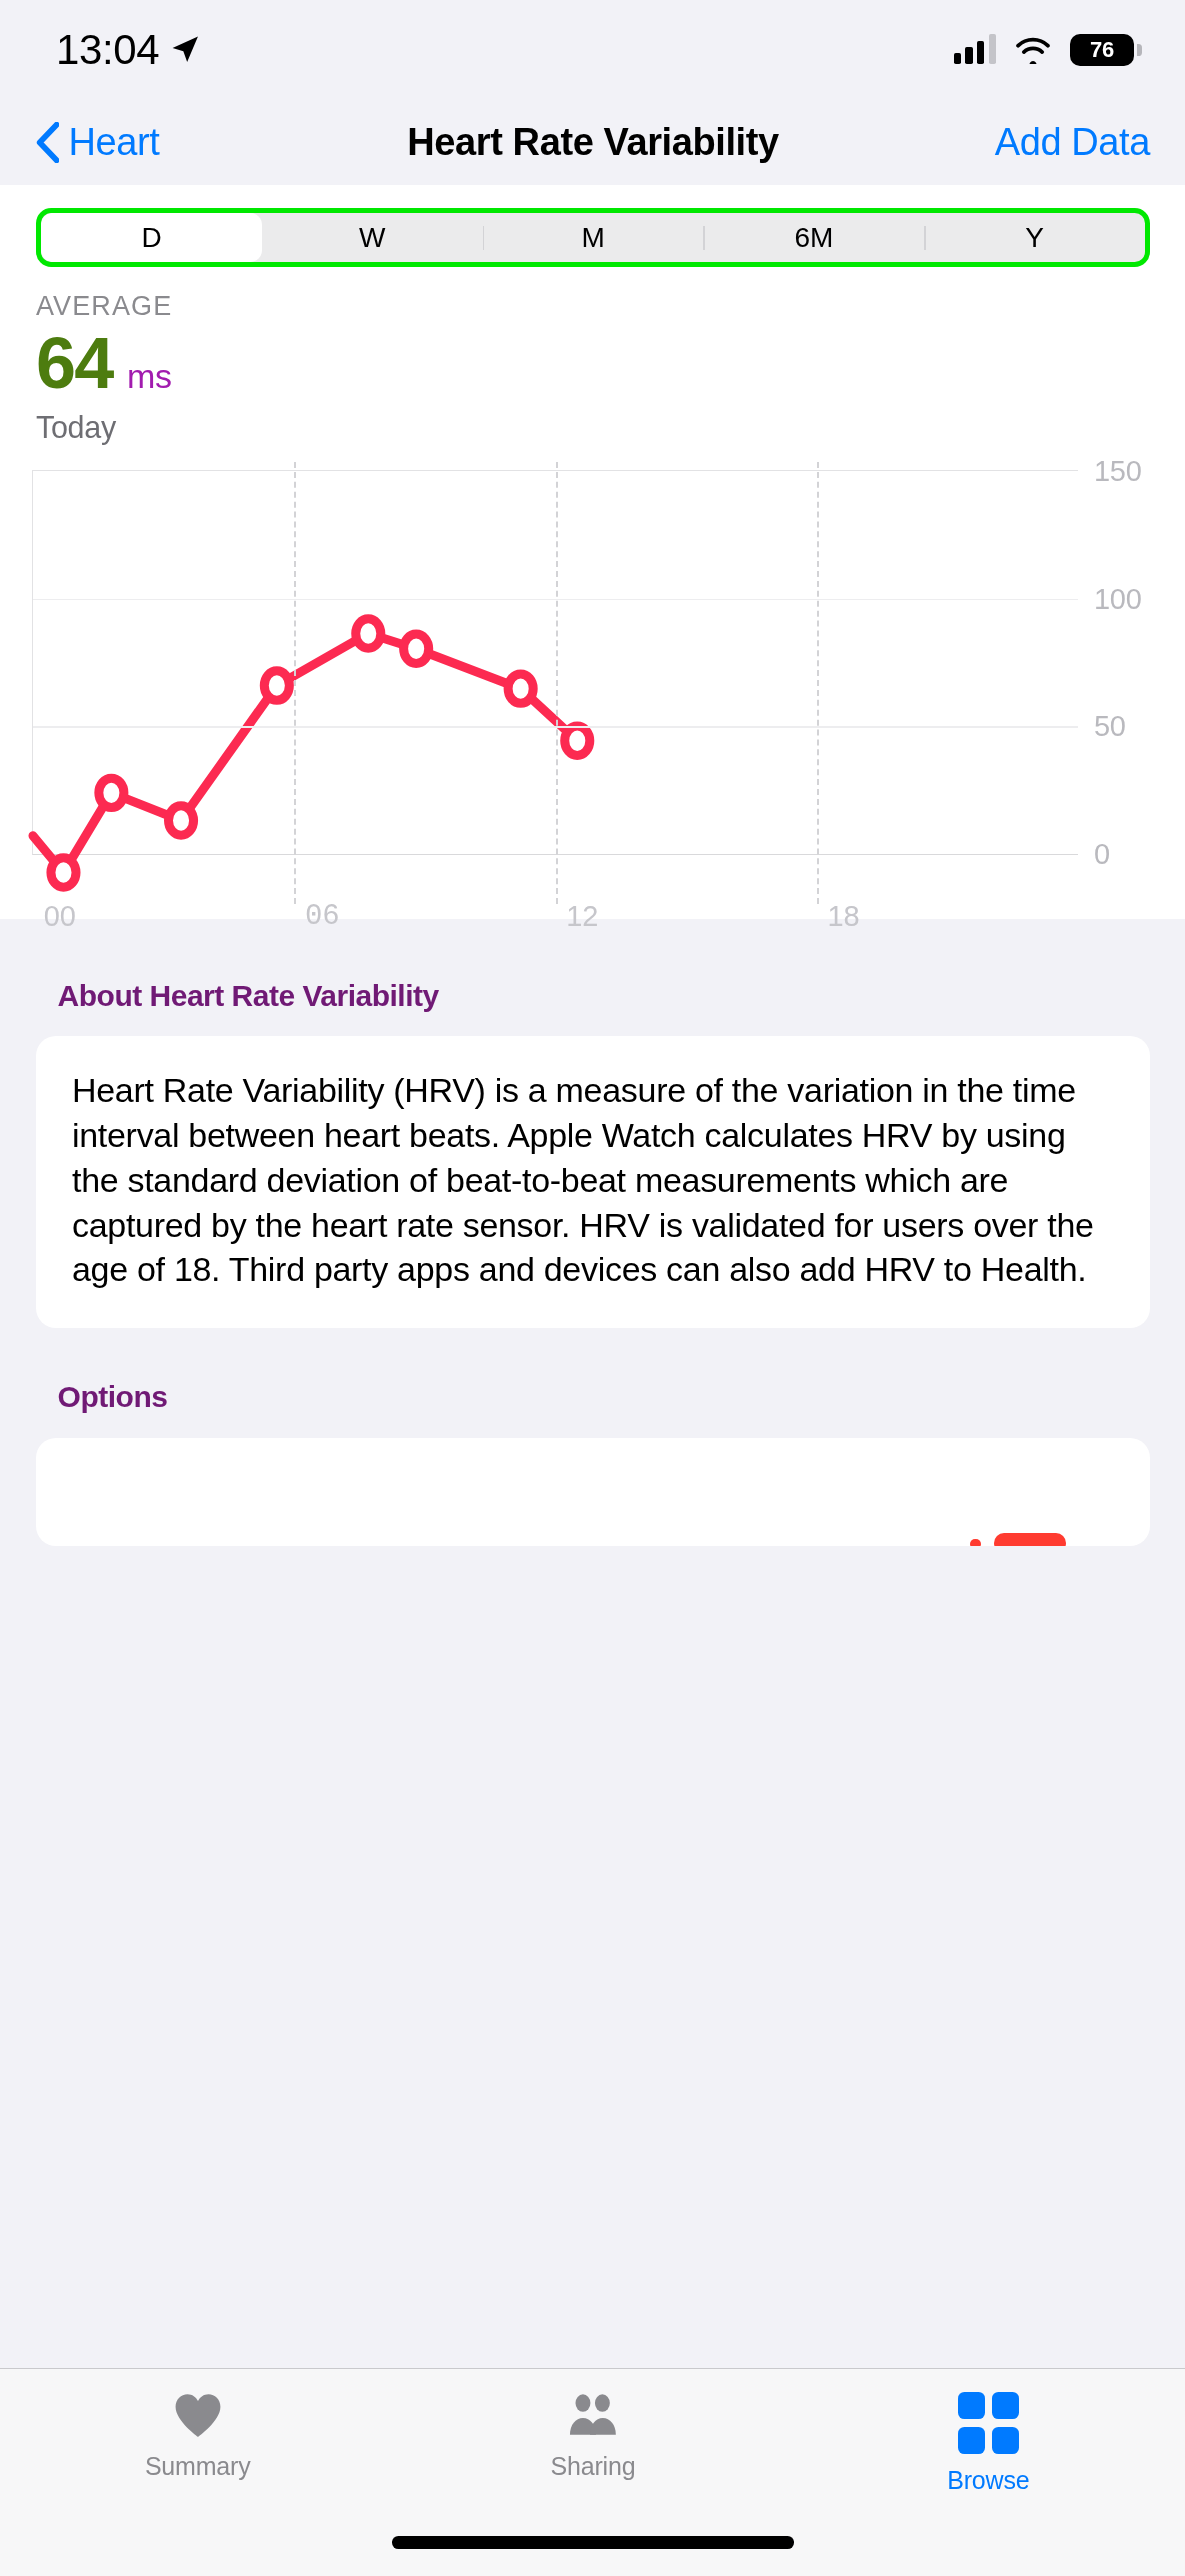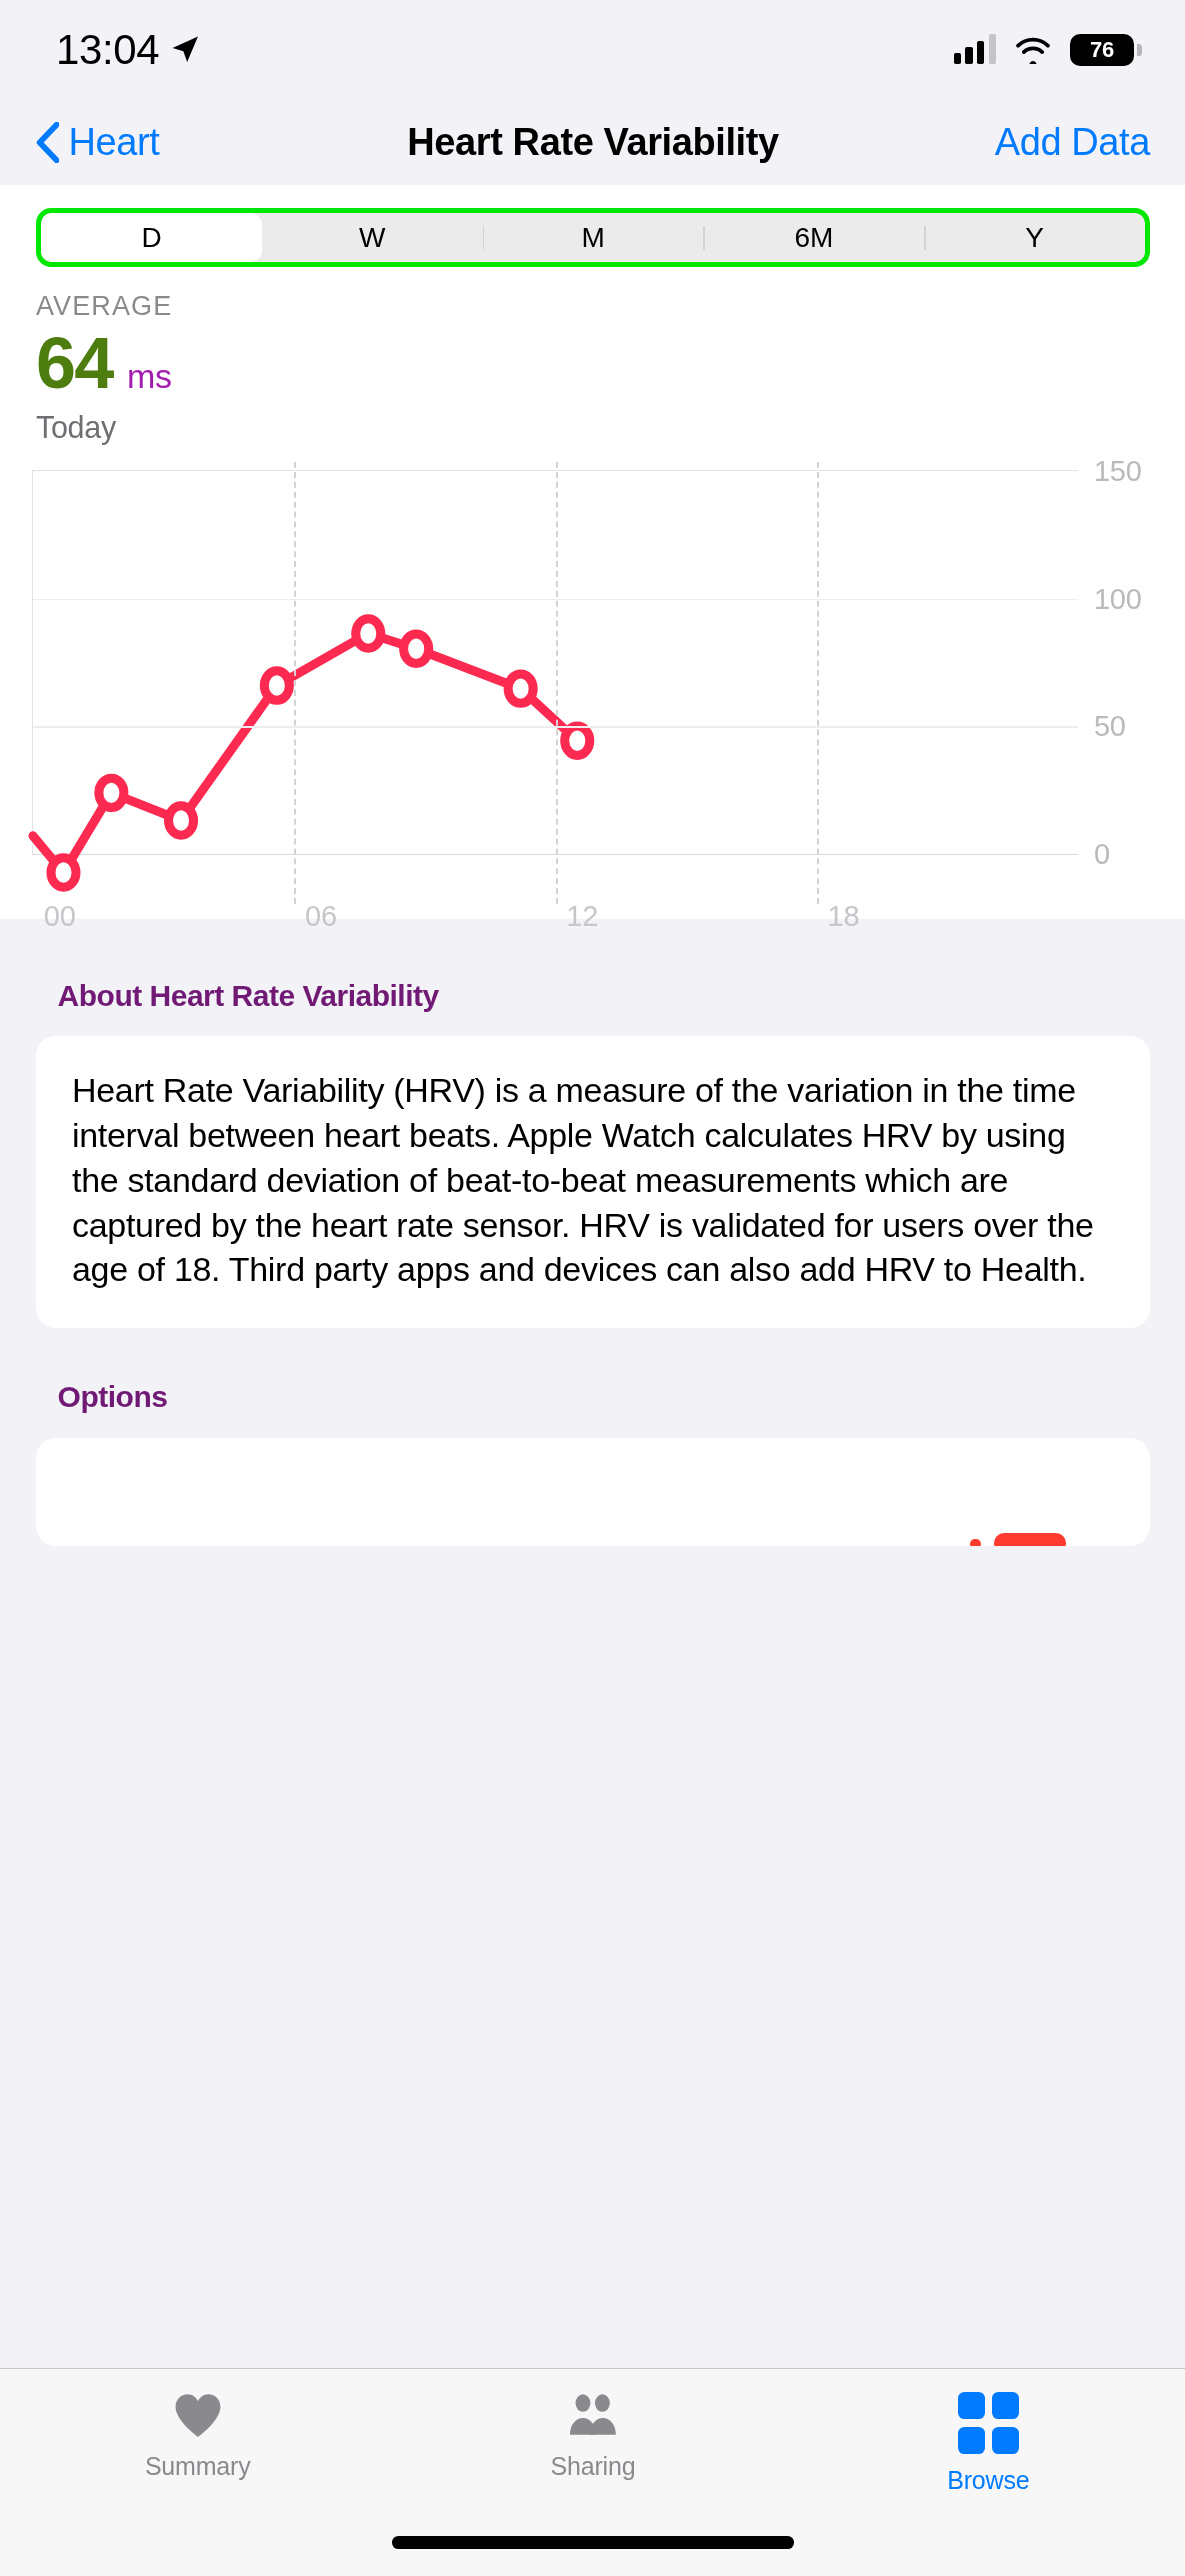--- a/index.html
+++ b/index.html
@@ -259,21 +259,21 @@
           <ellipse cx="520.8333333333334" cy="258.1333333333333" rx="12" ry="14.071926605504586" fill="#fff" stroke="#FC2A51" stroke-width="9" vector-effect="non-scaling-stroke"></ellipse>
         </svg>
     <div class="ylab" style="top: 0%;">150</div>
         <div class="hline" style="top: 33.3333%;"></div>
         <div class="ylab" style="top: 33.3333%;">100</div>
         <div class="hline" style="top: 66.6667%;"></div>
         <div class="ylab" style="top: 66.6667%;">50</div>
         <div class="ylab" style="top: 100%;">0</div>
         <div class="xlab" style="left: 0%;">00</div>
         <div class="vline" style="left: 25%;"></div>
-        <div class="xlab" style="left: 25%;">06</div>
+        <div class="xlab" style="left: 25%; font-family: Liberation Mono, monospace;">06</div>
         <div class="vline" style="left: 50%;"></div>
         <div class="xlab" style="left: 50%;">12</div>
         <div class="vline" style="left: 75%;"></div>
         <div class="xlab" style="left: 75%;">18</div>
       </div>
   </div>
 </div>
 
 <div class="gray-gap"></div>
 <div class="section">

